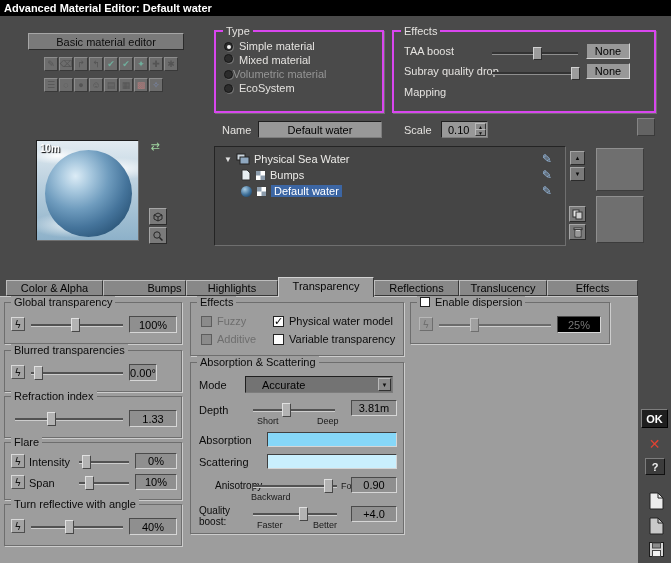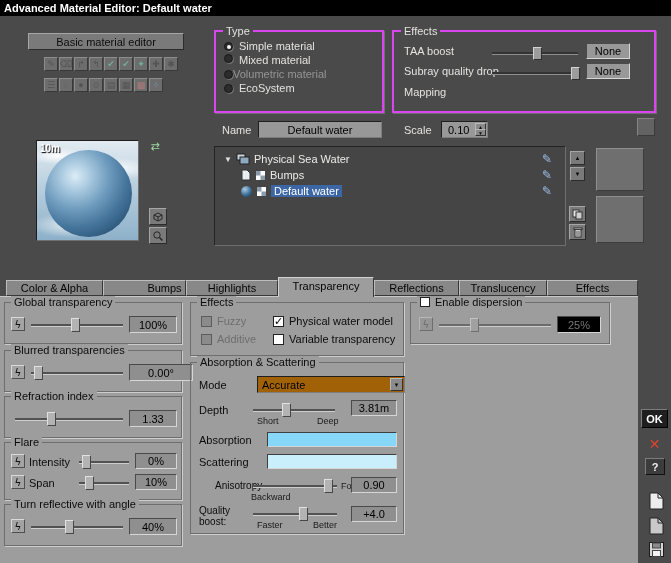--- a/index.html
+++ b/index.html
@@ -317,21 +317,21 @@
   </div>
 
   <div class="abs group-l" style="left:4px;top:350px;width:178px;height:42px;">
     <span class="legend-l">Blurred transparencies</span>
     <div class="abs lt-btn" style="left:6px;top:14px;width:14px;height:14px;">
         <span>ϟ</span>
       </div>
     <div class="abs track-l" style="left:26px;top:21px;width:92px;">
       <span class="thumb-l" style="left:3%;"></span>
     </div>
-    <div class="abs valbox" style="left:124px;top:13px;width:64px;height:17px;">
+    <div class="abs valbox" style="left:124px;top:13px;width:28px;height:17px;">
         <span>0.00°</span>
       </div>
   </div>
 
   <div class="abs group-l" style="left:4px;top:396px;width:178px;height:42px;">
     <span class="legend-l">Refraction index</span>
     <div class="abs track-l" style="left:10px;top:21px;width:108px;">
       <span class="thumb-l" style="left:30%;"></span>
     </div>
     <div class="abs valbox" style="left:124px;top:13px;width:48px;height:17px;">
@@ -395,21 +395,21 @@
     <div class="abs" style="left:82px;top:30px;display:flex;align-items:center;gap:5px;">
       <span class="cb"></span>
       <span class="llabel">Variable transparency</span>
     </div>
   </div>
 
   <div class="abs group-l" style="left:190px;top:362px;width:214px;height:172px;">
     <span class="legend-l">Absorption &amp; Scattering</span>
 
     <span class="abs llabel" style="left:8px;top:16px;">Mode</span>
-    <div class="abs field-dark" style="left:66px;top:13px;width:148px;height:17px;padding-left:4px;background:#a16207;">
+    <div class="abs field-dark" style="left:54px;top:13px;width:148px;height:17px;padding-left:16px;background:#737373;">
       <span>Accurate</span>
       <span class="dd-arrow" style="position:absolute;right:1px;top:1px;width:13px;height:13px;">
           <span>▼</span>
         </span>
     </div>
 
     <span class="abs llabel" style="left:8px;top:41px;">Depth</span>
     <div class="abs track-l" style="left:62px;top:46px;width:82px;">
       <span class="thumb-l" style="left:35%;"></span>
     </div>

